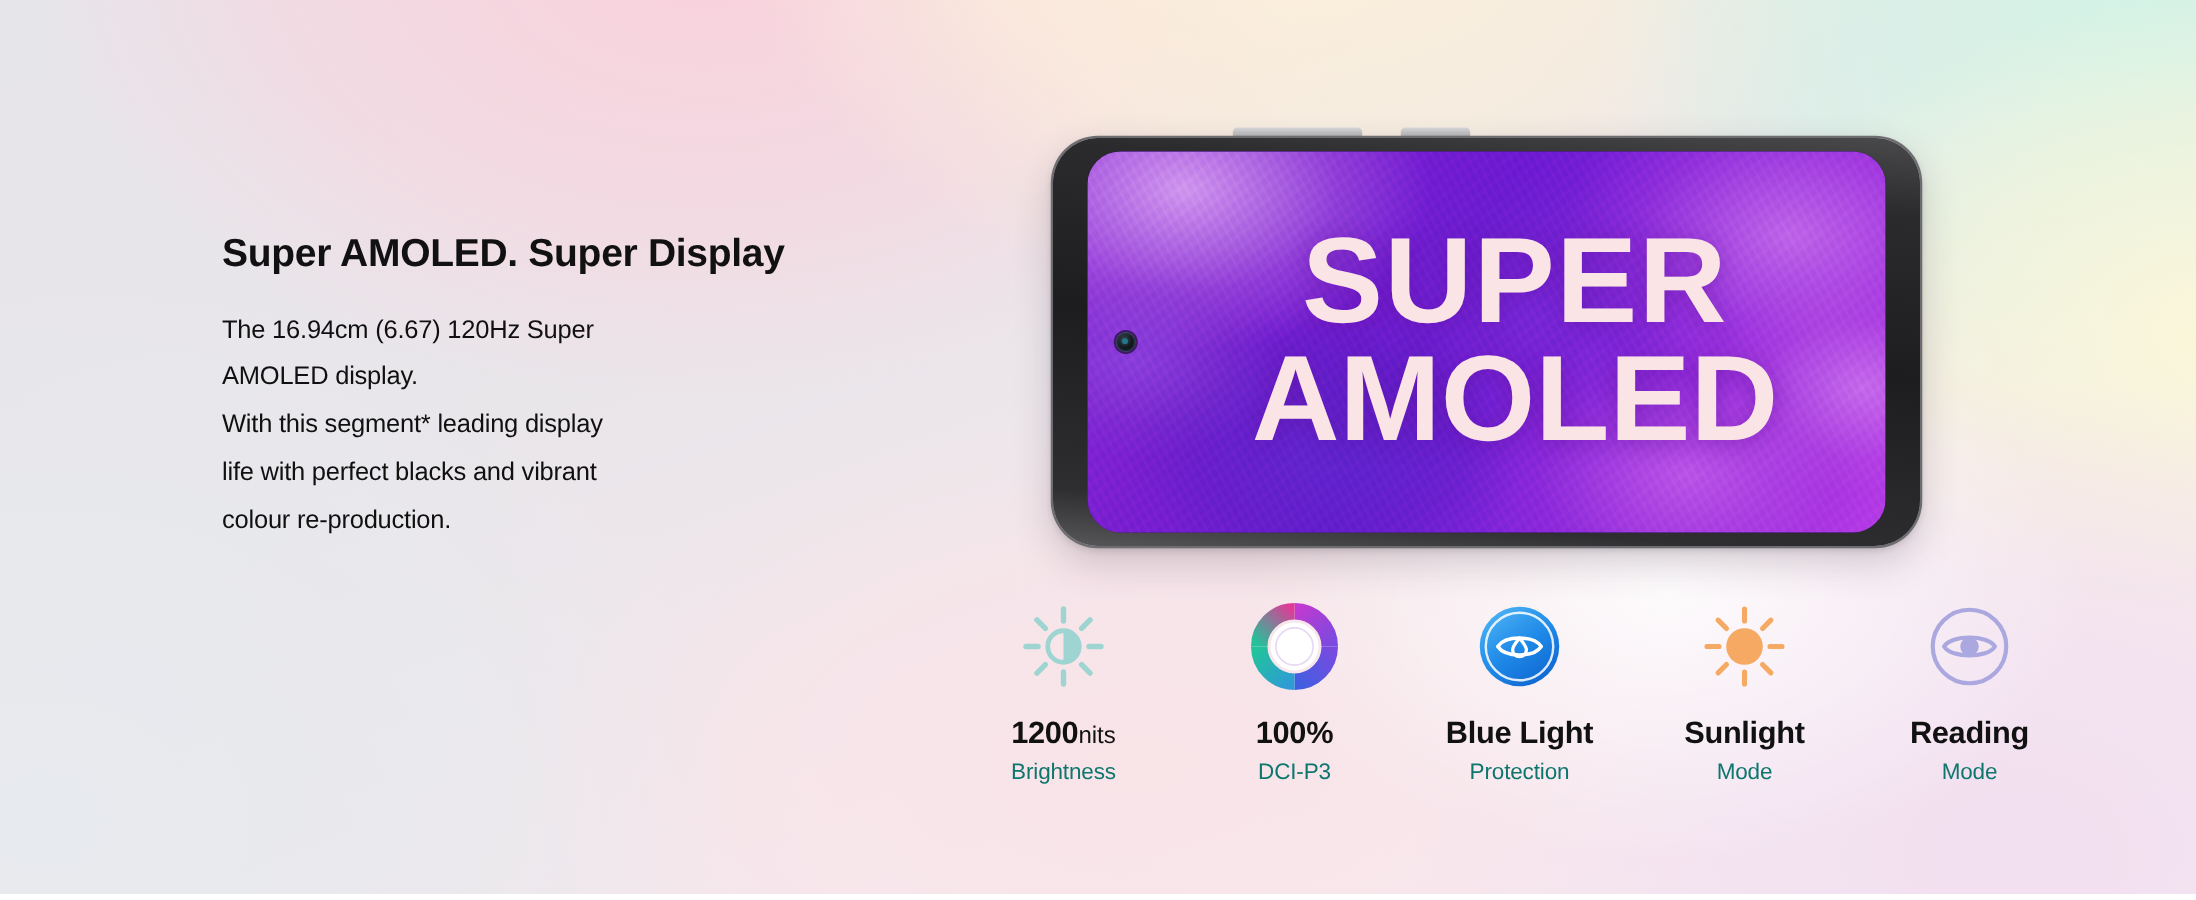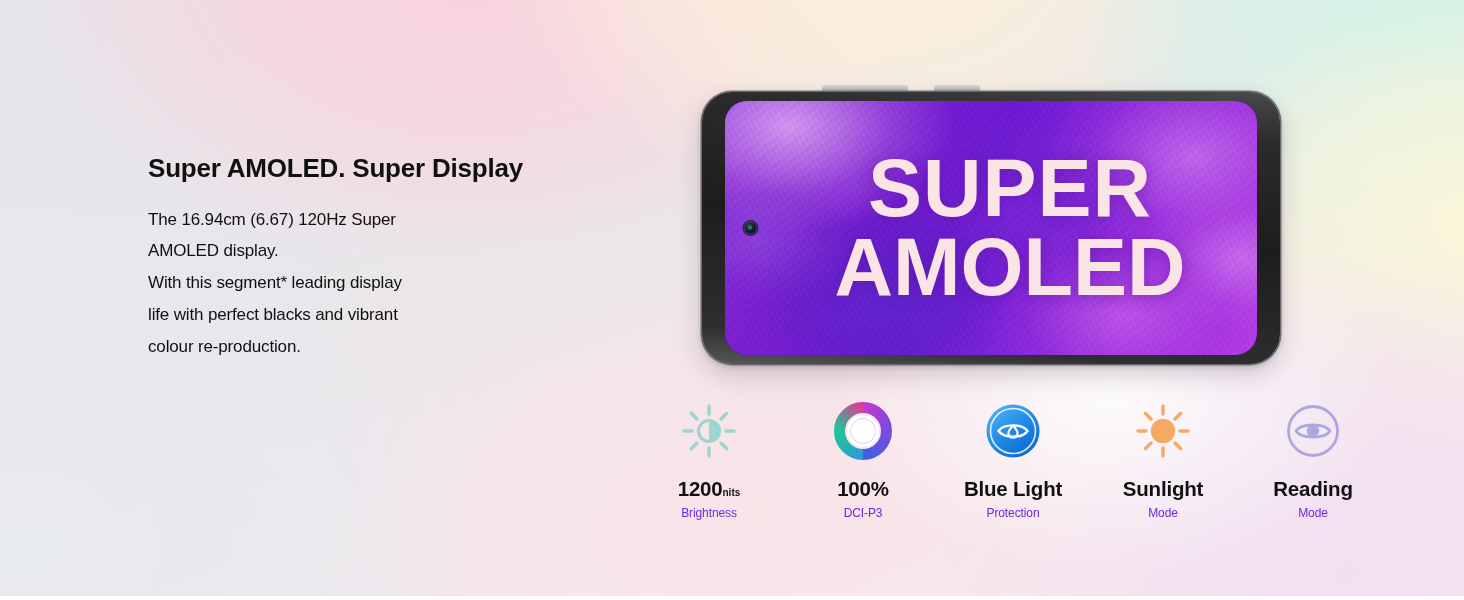--- a/index.html
+++ b/index.html
@@ -205,29 +205,29 @@
   }
   .feat-title {
     font-size:20.5px;
     font-weight:bold;
     color:#111111;
     line-height:1.1;
     letter-spacing:-0.2px;
     white-space:nowrap;
   }
   .feat-title .unit {
-    font-size:10px;
-    font-weight:bold;
+    font-size:16px;
+    font-weight:normal;
     letter-spacing:0;
   }
   .feat-sub {
     margin-top:6px;
-    font-size:12px;
+    font-size:15px;
     font-weight:400;
-    color:#6d28d9;
+    color:#0f766e;
     line-height:1.1;
     letter-spacing:-0.1px;
     white-space:nowrap;
   }
 
   
   #feat-brightness { margin-left:-4px; }
   #feat-dcip3      { margin-left:4px; }
   #feat-reading    { margin-right:-6px;text-align:right; }
 </style>

